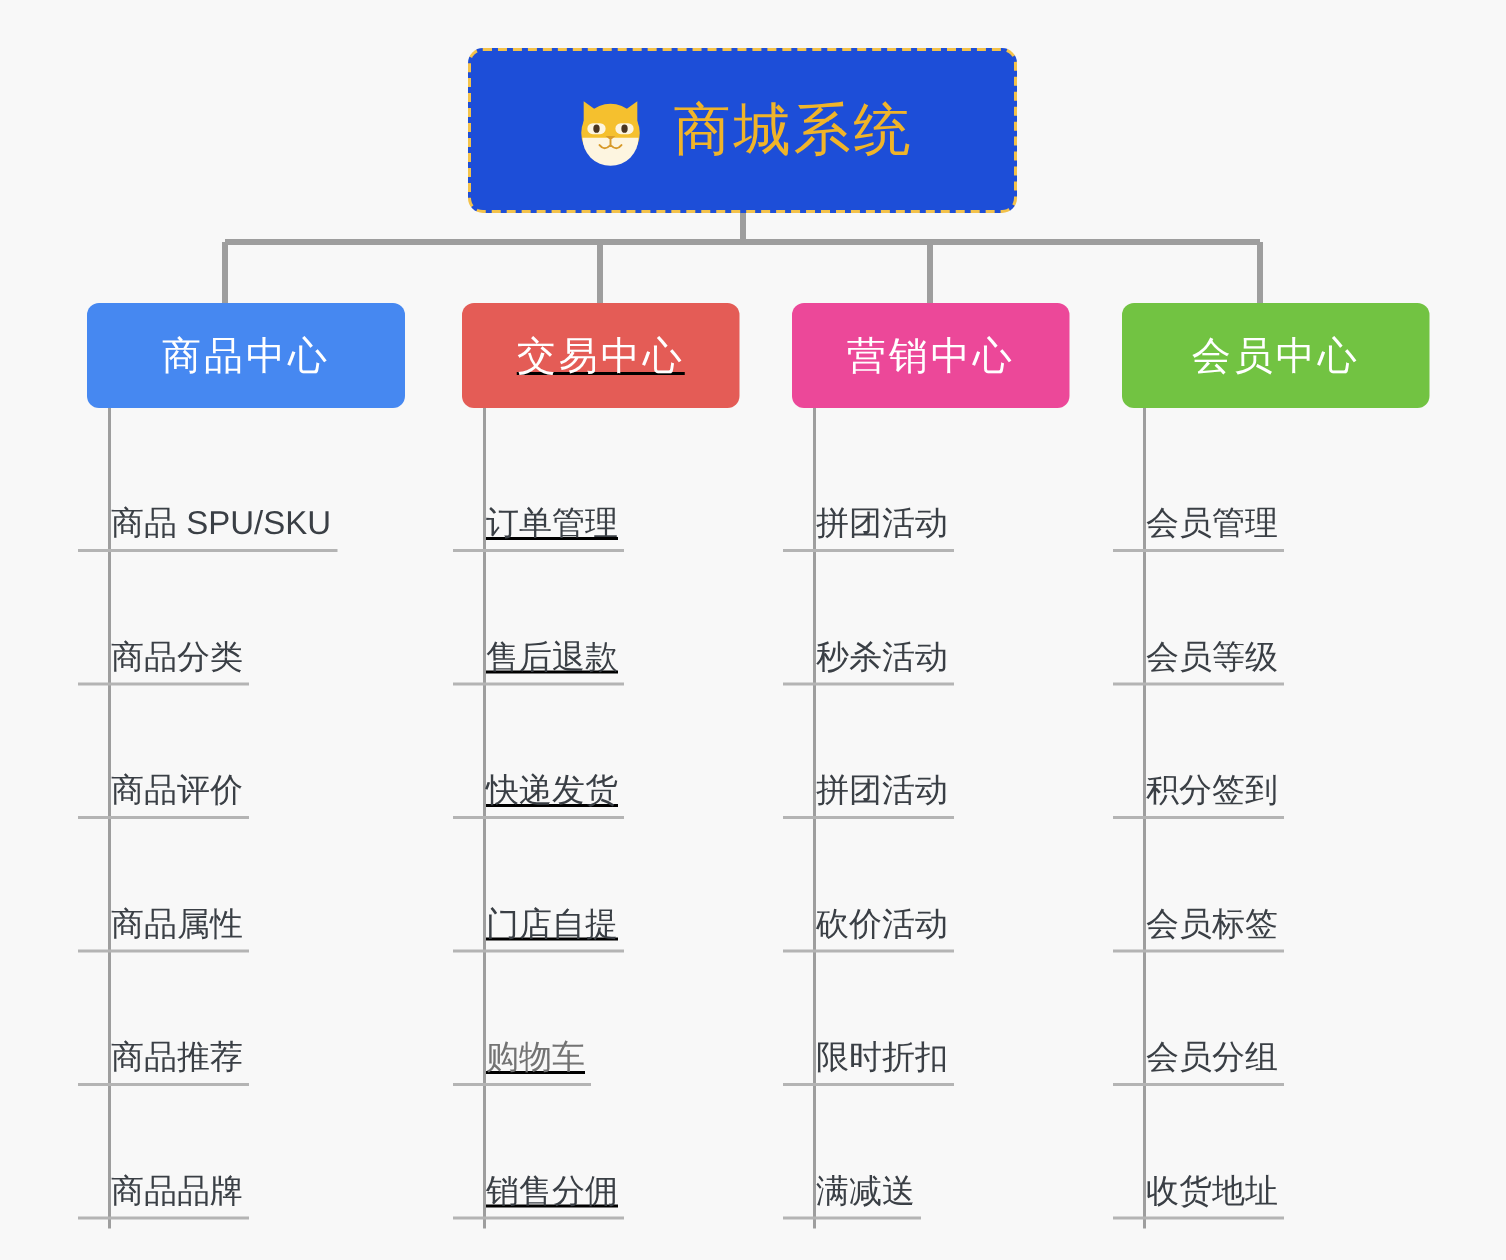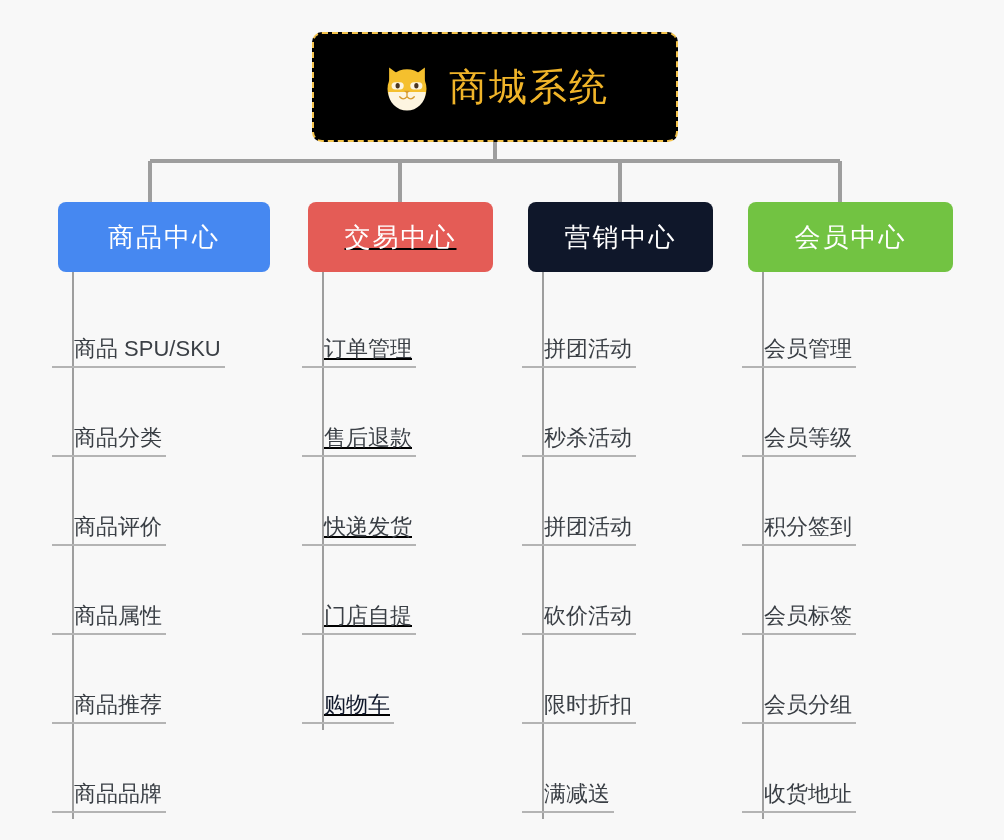--- a/index.html
+++ b/index.html
@@ -126,21 +126,21 @@
     padding-right: 4px;
     margin-left: -22px;
     padding-left: 22px;
   }
 </style>
 </head>
 <body>
 
 <div id="mindmap" style="background: rgb(248, 248, 248);">
 
-  <div class="root-node" style="border-color: rgb(243, 194, 75); background: #000000;">
+  <div class="root-node" style="border-color: rgb(243, 194, 75); background: #1d4ed8;">
     <span class="root-icon">
       <svg viewBox="0 0 64 64" width="52" height="52" aria-hidden="true">
 
         <path d="M10 8 L10 30 L24 18 Z" fill="#f5c02e"></path>
         <path d="M54 8 L54 30 L40 18 Z" fill="#f5c02e"></path>
 
         <circle cx="32" cy="34" r="24" fill="#f5c02e"></circle>
 
         <path d="M9 38 a23 23 0 0 0 46 0 Z" fill="#fdf5e0"></path>
 
@@ -211,27 +211,30 @@
         <div class="leaf-item">
           <span class="leaf-label" style="color: rgb(58, 63, 69); border-bottom-color: rgb(180, 180, 180);">售后退款</span>
         </div>
         <div class="leaf-item">
           <span class="leaf-label" style="color: rgb(58, 63, 69); border-bottom-color: rgb(180, 180, 180);">快递发货</span>
         </div>
         <div class="leaf-item">
           <span class="leaf-label" style="color: rgb(58, 63, 69); border-bottom-color: rgb(180, 180, 180);">门店自提</span>
         </div>
         <div class="leaf-item">
-          <span class="leaf-label" style="color: #0f172a; border-bottom-color: rgb(180, 180, 180);">购物车</span>
+          <span class="leaf-label" style="color: #737373; border-bottom-color: rgb(180, 180, 180);">购物车</span>
+        </div>
+        <div class="leaf-item">
+          <span class="leaf-label" style="color: rgb(58, 63, 69); border-bottom-color: rgb(180, 180, 180);">销售分佣</span>
         </div>
       </div>
     </div>
 
     <div class="column col-2">
-      <div class="cat-header" style="background:#0f172a">
+      <div class="cat-header" style="background:#ec4899">
         <span>营销中心</span>
       </div>
       <div class="leaf-list" style="border-left-color: rgb(158, 158, 158);">
         <div class="leaf-item">
           <span class="leaf-label" style="color: rgb(58, 63, 69); border-bottom-color: rgb(180, 180, 180);">拼团活动</span>
         </div>
         <div class="leaf-item">
           <span class="leaf-label" style="color: rgb(58, 63, 69); border-bottom-color: rgb(180, 180, 180);">秒杀活动</span>
         </div>
         <div class="leaf-item">

